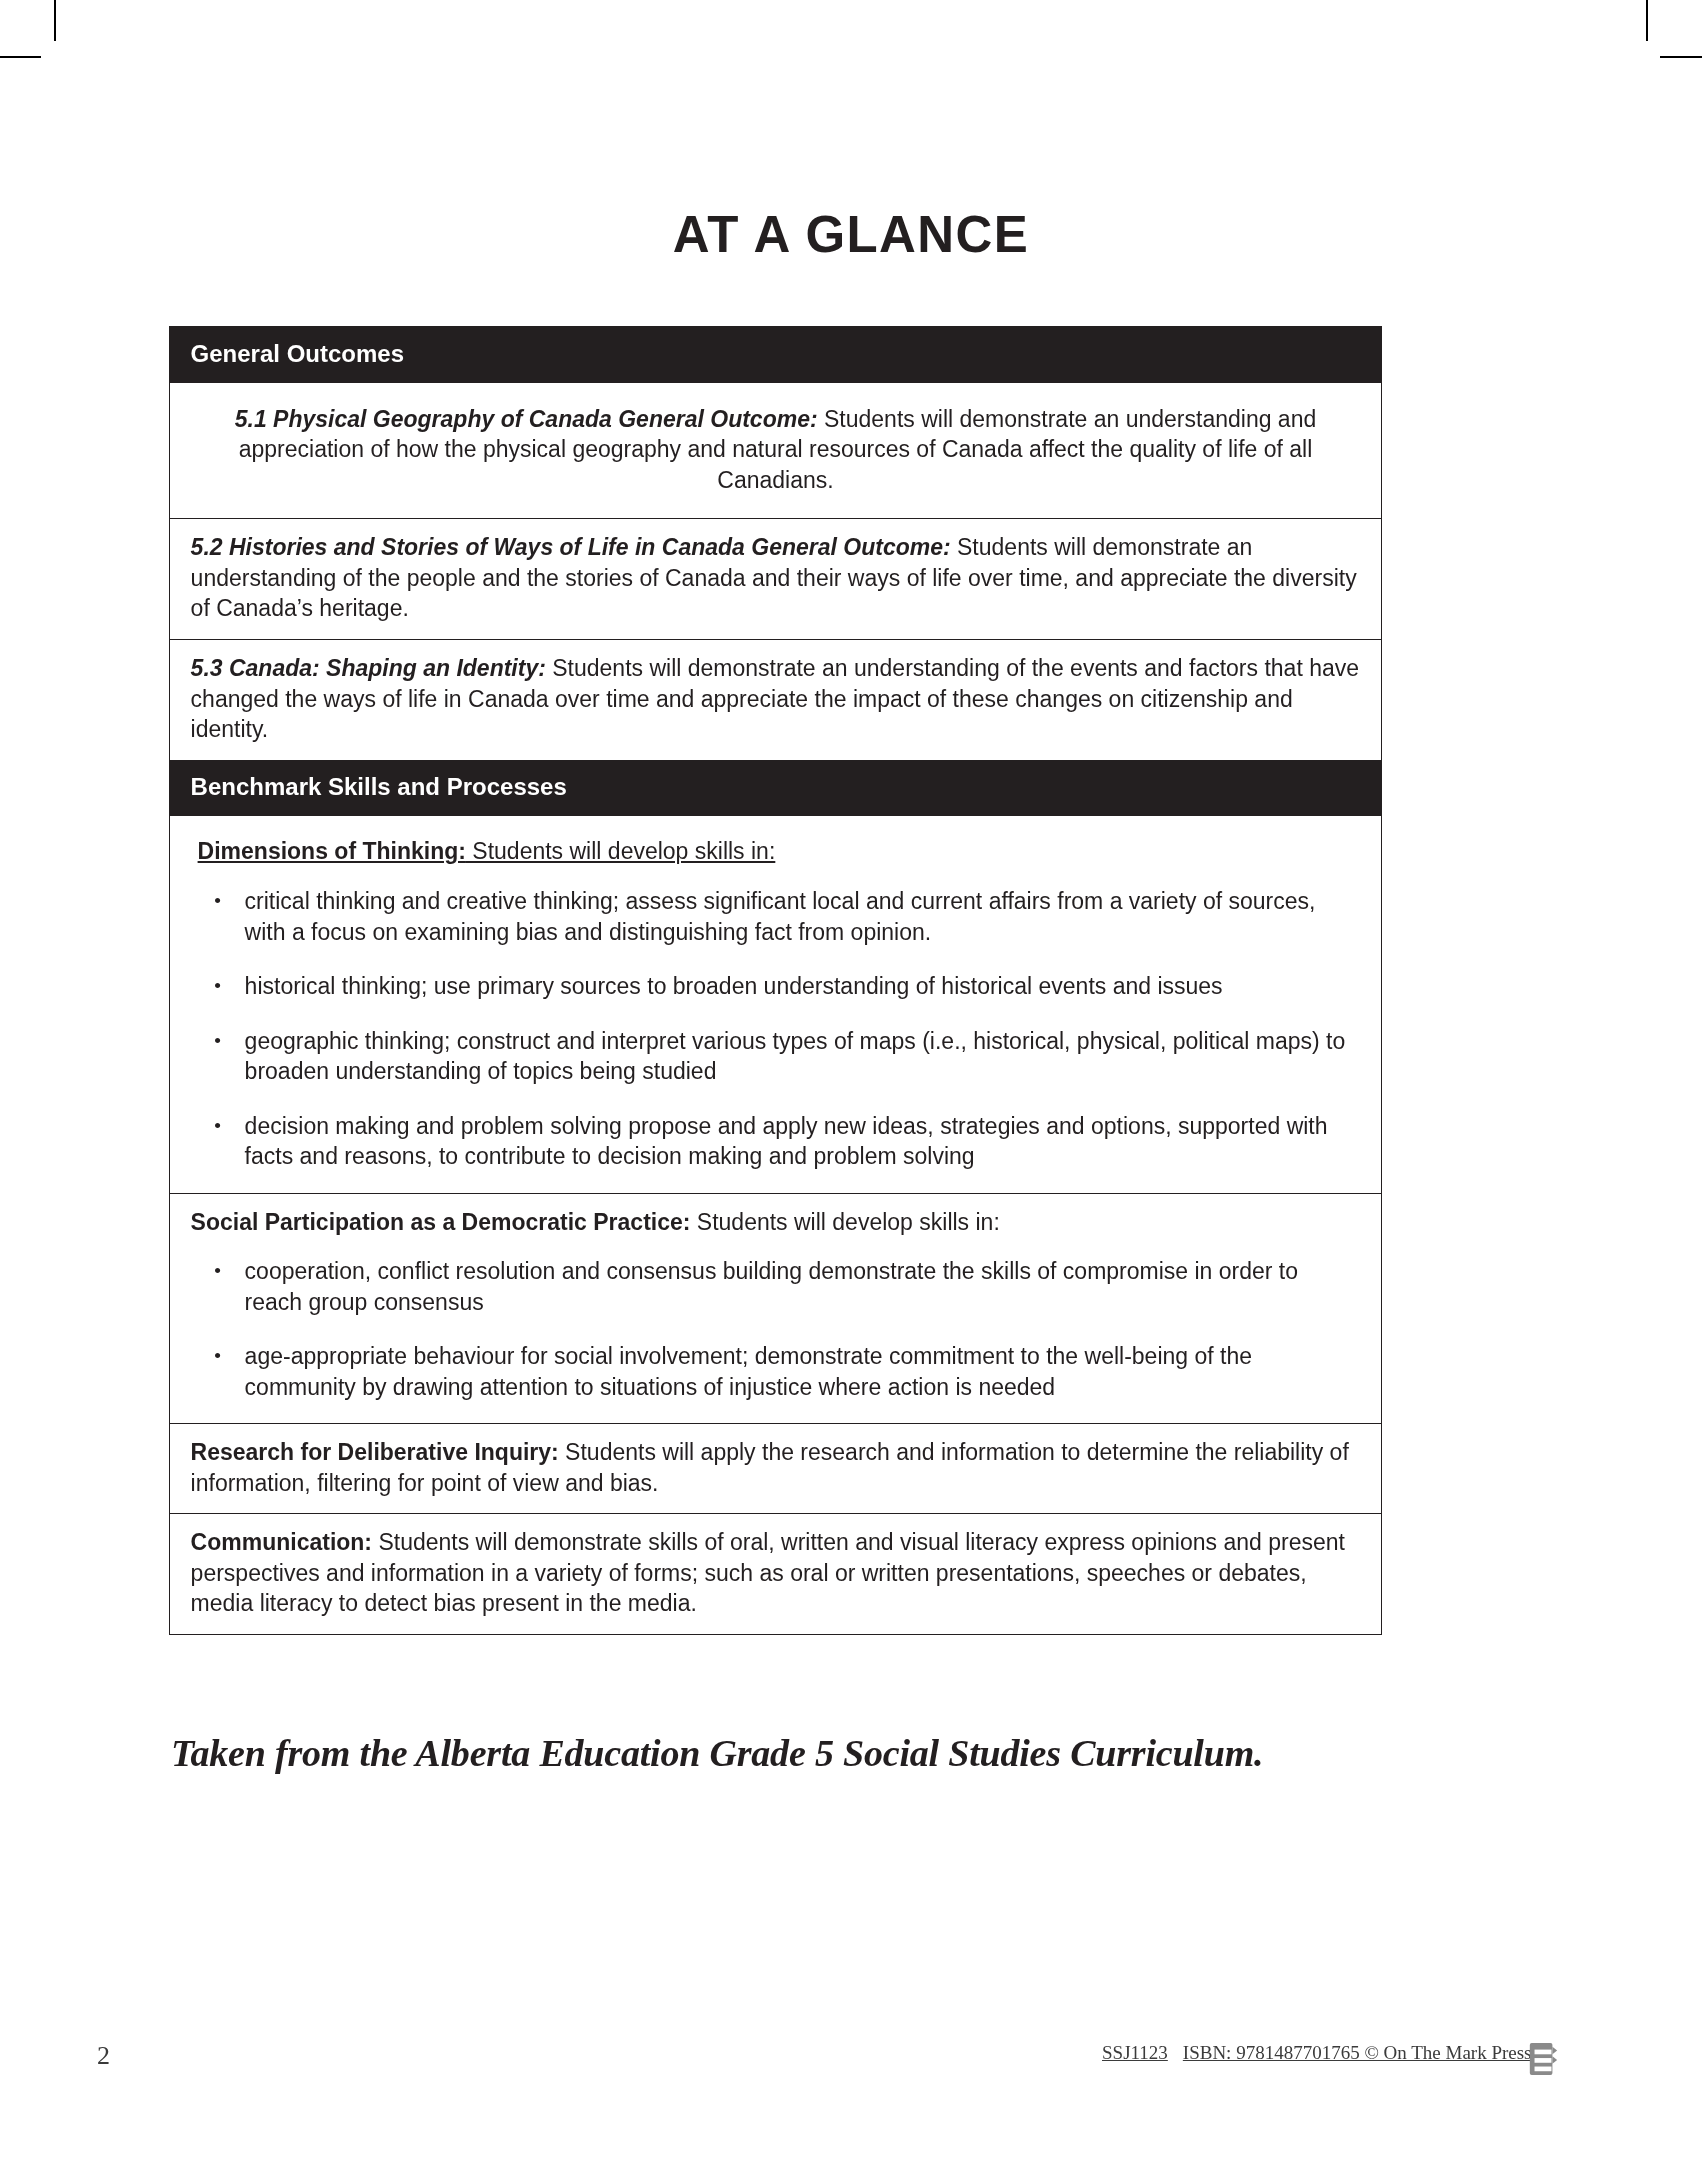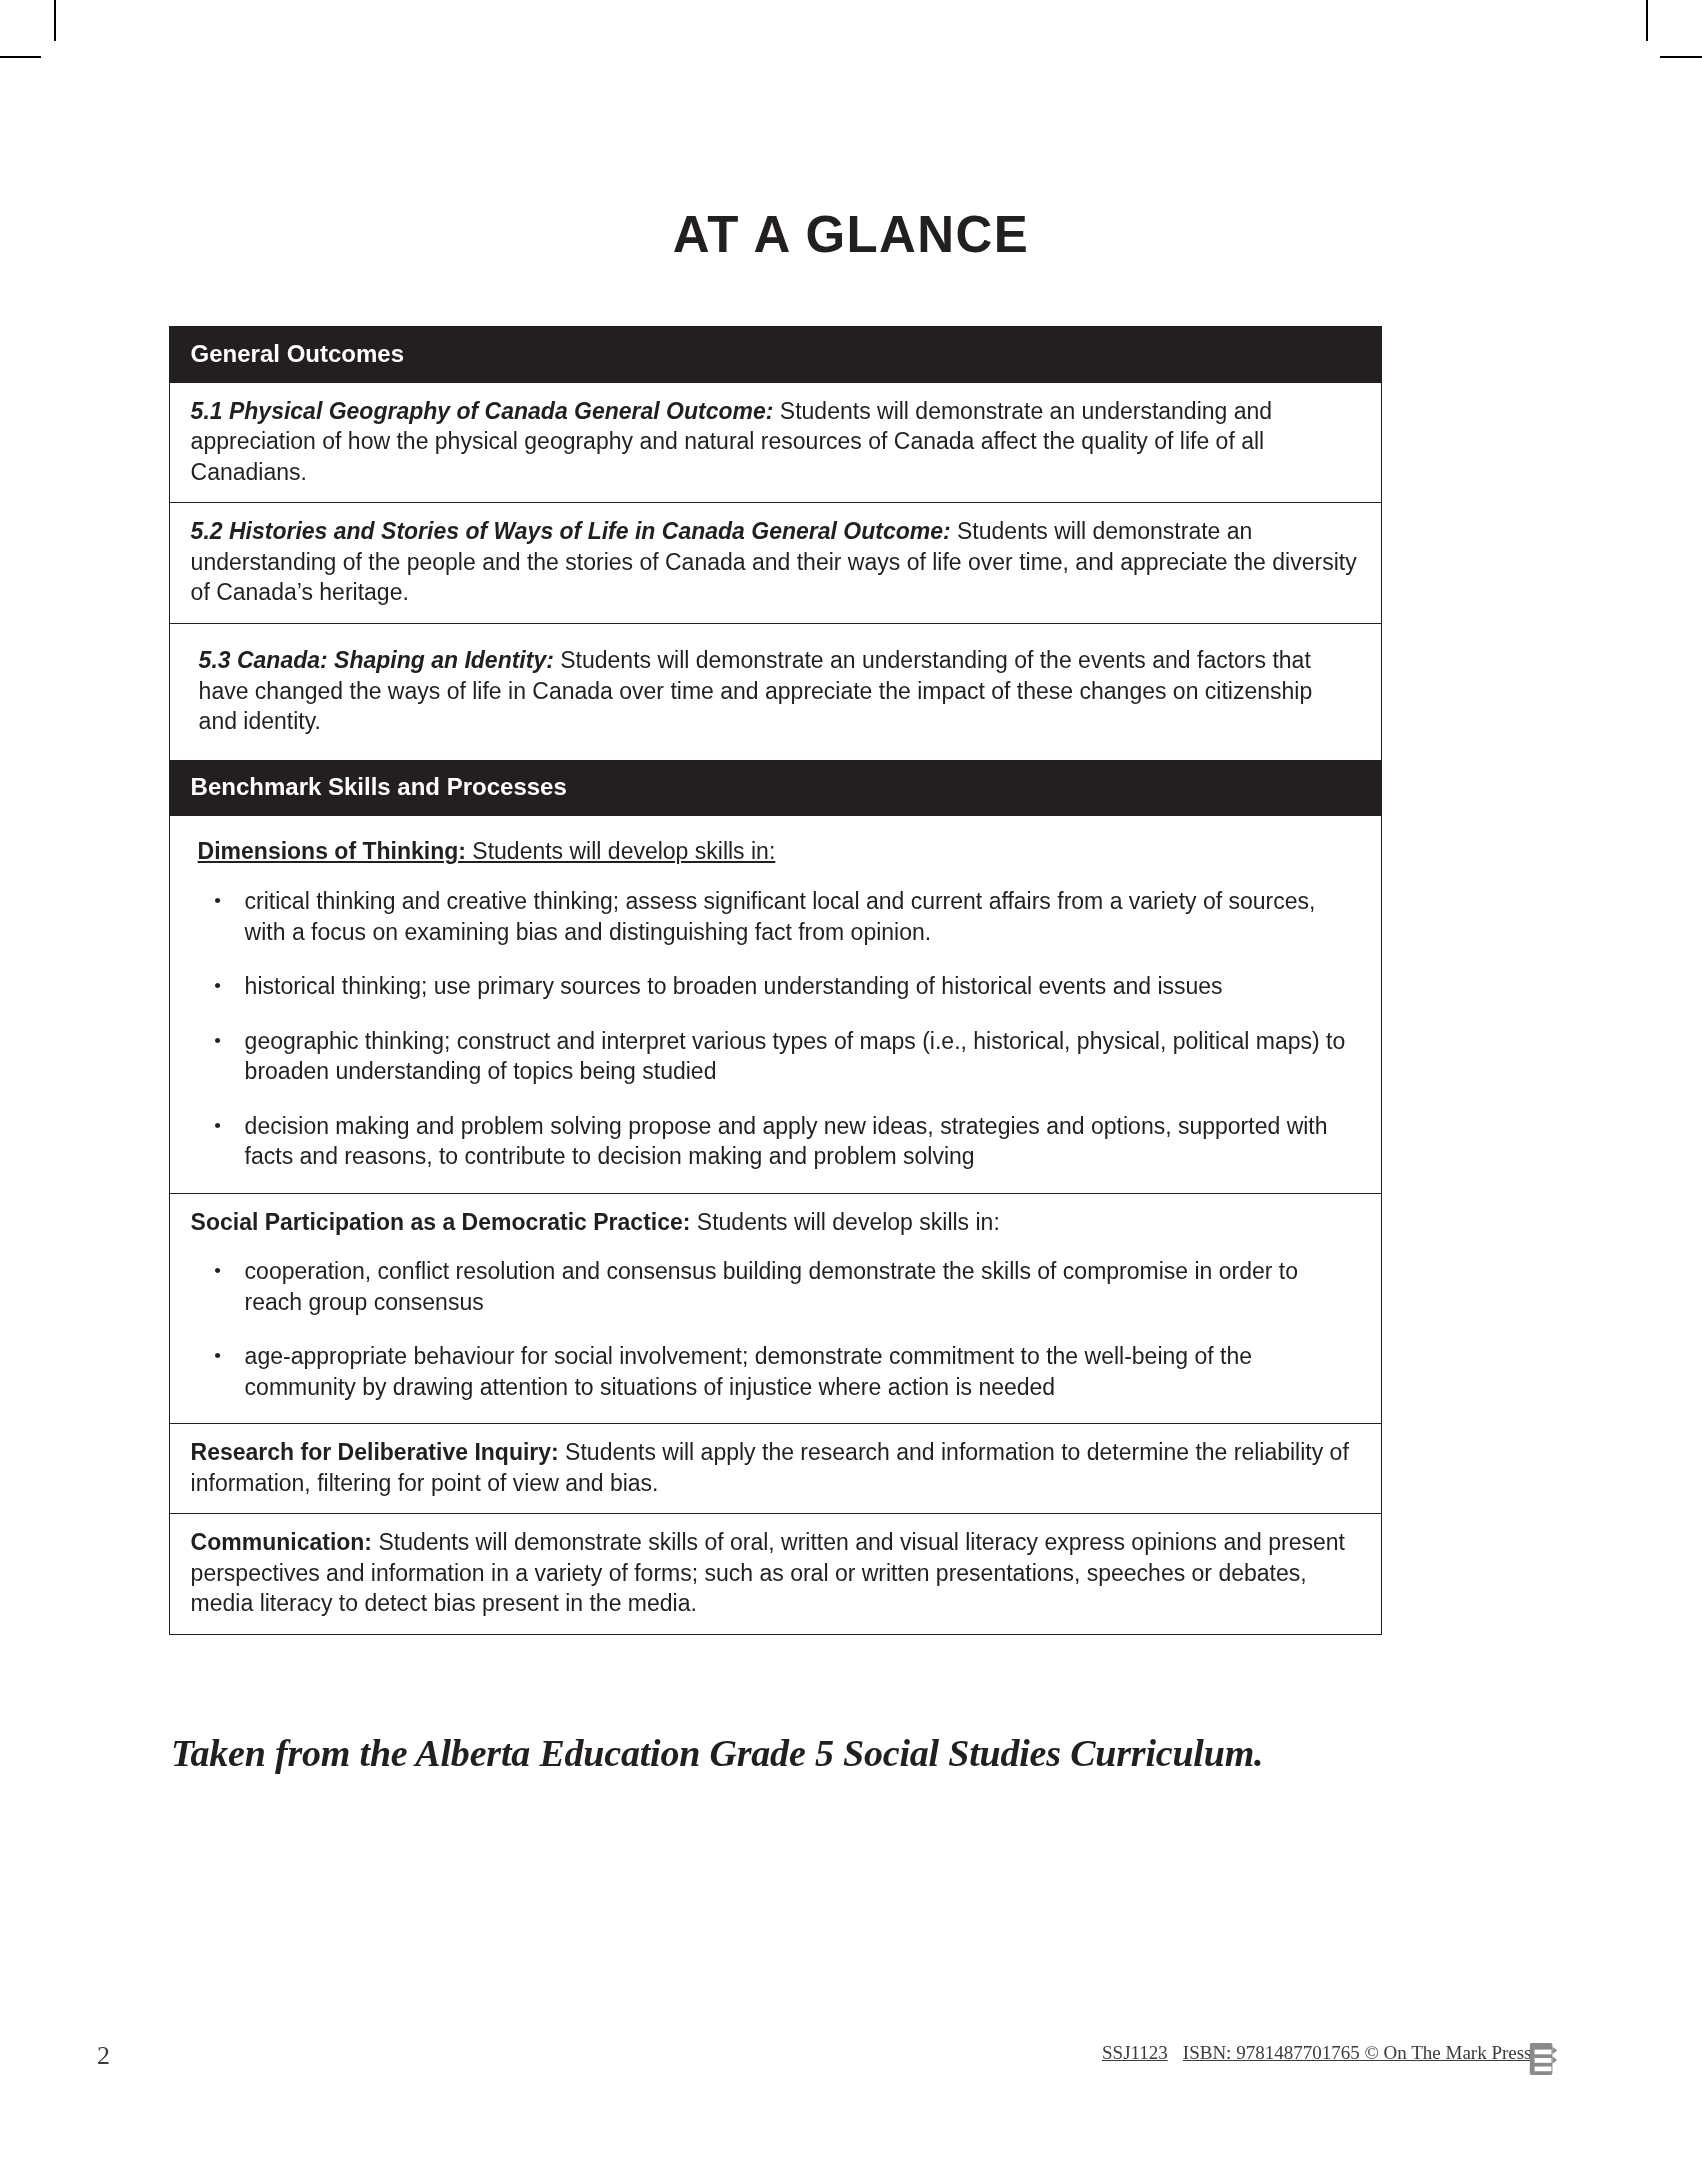--- a/index.html
+++ b/index.html
@@ -148,27 +148,27 @@
 <div class="crop crop-tl-v"></div>
 <div class="crop crop-tl-h"></div>
 <div class="crop crop-tr-v"></div>
 <div class="crop crop-tr-h"></div>
 
 <h1 class="page-title">AT A GLANCE</h1>
 
 <div class="outcomes-table" id="outcomes-table">
     <div class="section-header">General Outcomes</div>
     <div class="row first">
-      <p style="margin: 0px;"><span class="lead">5.1 Physical Geography of Canada General Outcome:</span><span> Students will demonstrate an understanding and appreciation of how the physical geography and natural resources of Canada affect the quality of life of all Canadians.</span></p>
+      <p style="margin: 8px; text-align: center;"><span class="lead">5.1 Physical Geography of Canada General Outcome:</span><span> Students will demonstrate an understanding and appreciation of how the physical geography and natural resources of Canada affect the quality of life of all Canadians.</span></p>
     </div>
     <div class="row">
       <p style="margin: 0px;"><span class="lead">5.2 Histories and Stories of Ways of Life in Canada General Outcome:</span><span> Students will demonstrate an understanding of the people and the stories of Canada and their ways of life over time, and appreciate the diversity of Canada’s heritage.</span></p>
     </div>
     <div class="row">
-      <p style="margin: 8px;"><span class="lead">5.3 Canada: Shaping an Identity:</span><span> Students will demonstrate an understanding of the events and factors that have changed the ways of life in Canada over time and appreciate the impact of these changes on citizenship and identity.</span></p>
+      <p style="margin: 0px;"><span class="lead">5.3 Canada: Shaping an Identity:</span><span> Students will demonstrate an understanding of the events and factors that have changed the ways of life in Canada over time and appreciate the impact of these changes on citizenship and identity.</span></p>
     </div>
     <div class="section-header">Benchmark Skills and Processes</div>
     <div class="row">
       <p style="margin: 7px; text-decoration: underline;"><span class="lead-upright">Dimensions of Thinking:</span><span> Students will develop skills in:</span></p>
       <ul class="bullets">
         <li>
           <span class="dot">•</span>
           <span class="txt">critical thinking and creative thinking; assess significant local and current affairs from a variety of sources, with a focus on examining bias and distinguishing fact from opinion.</span>
         </li>
         <li>

